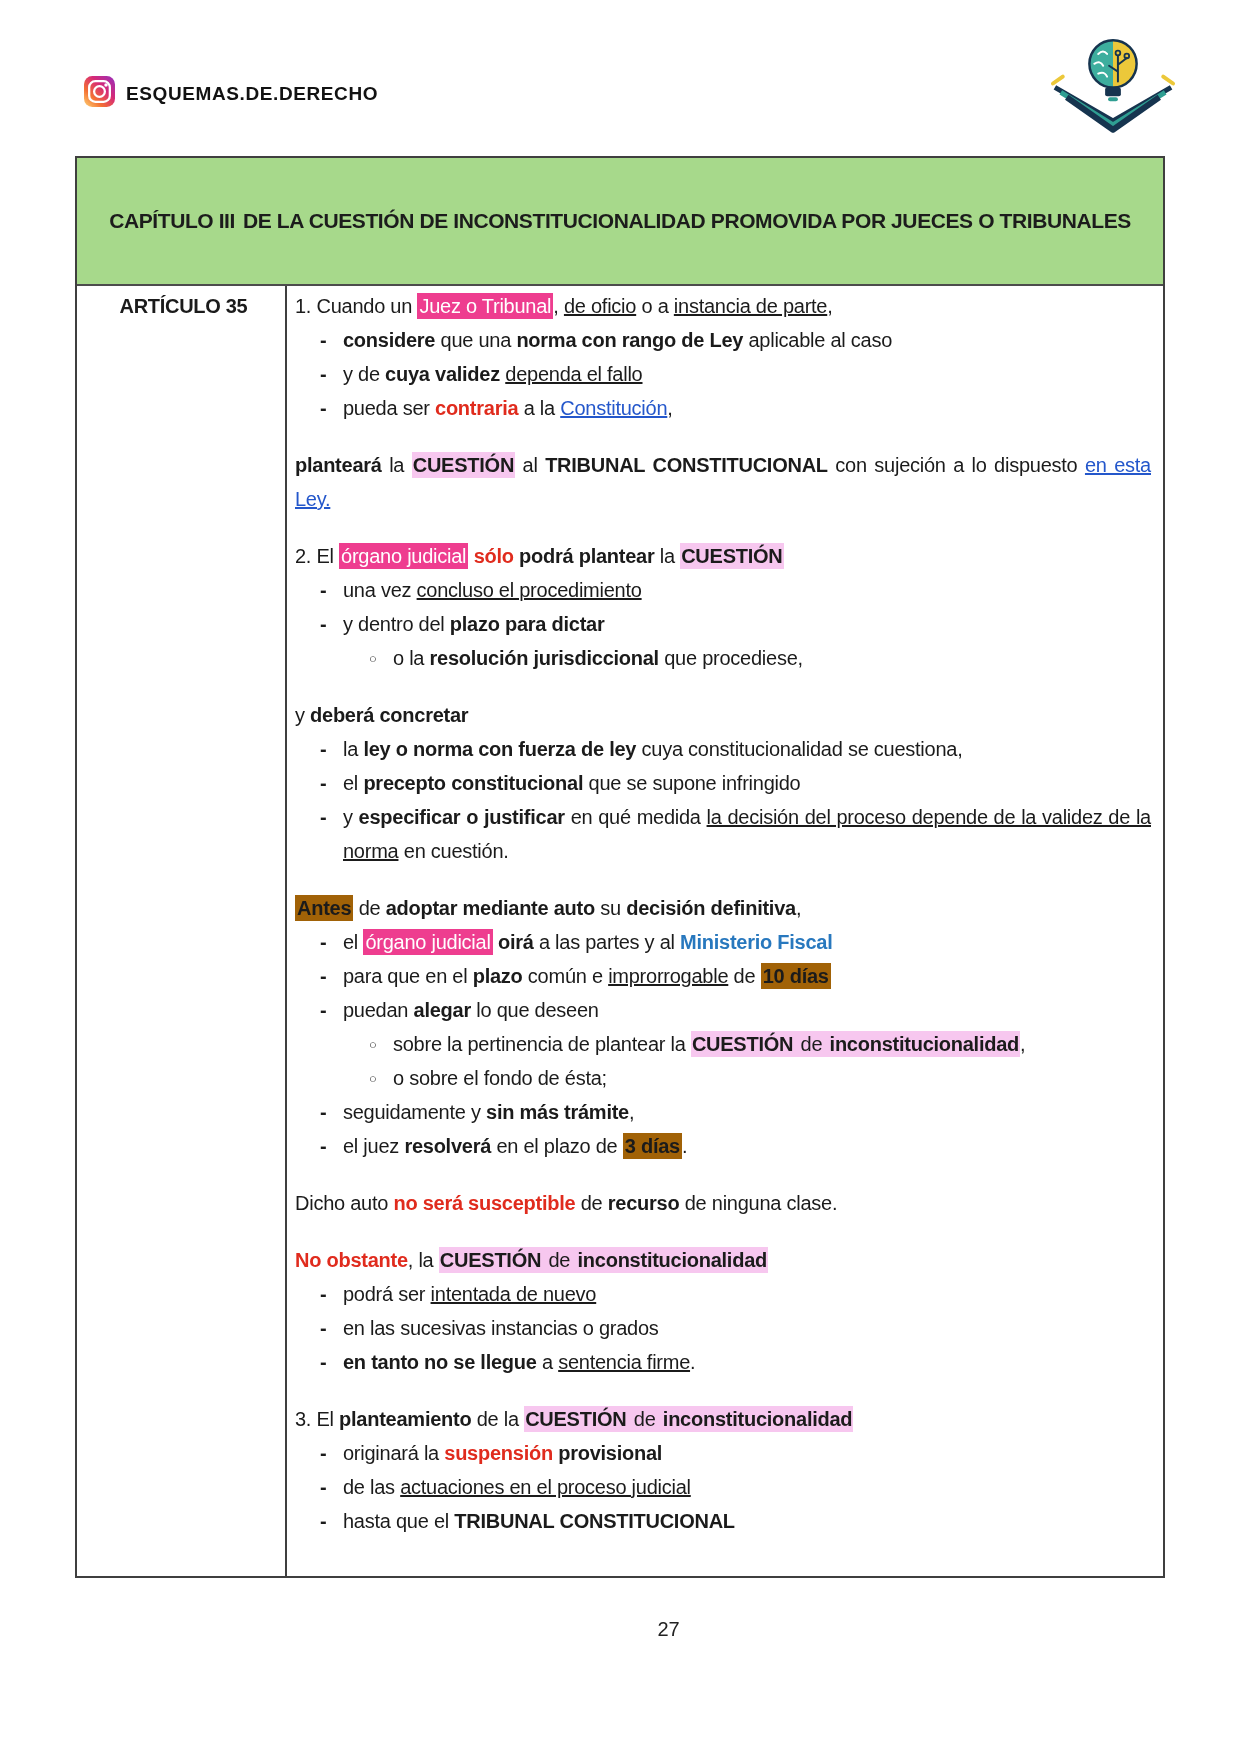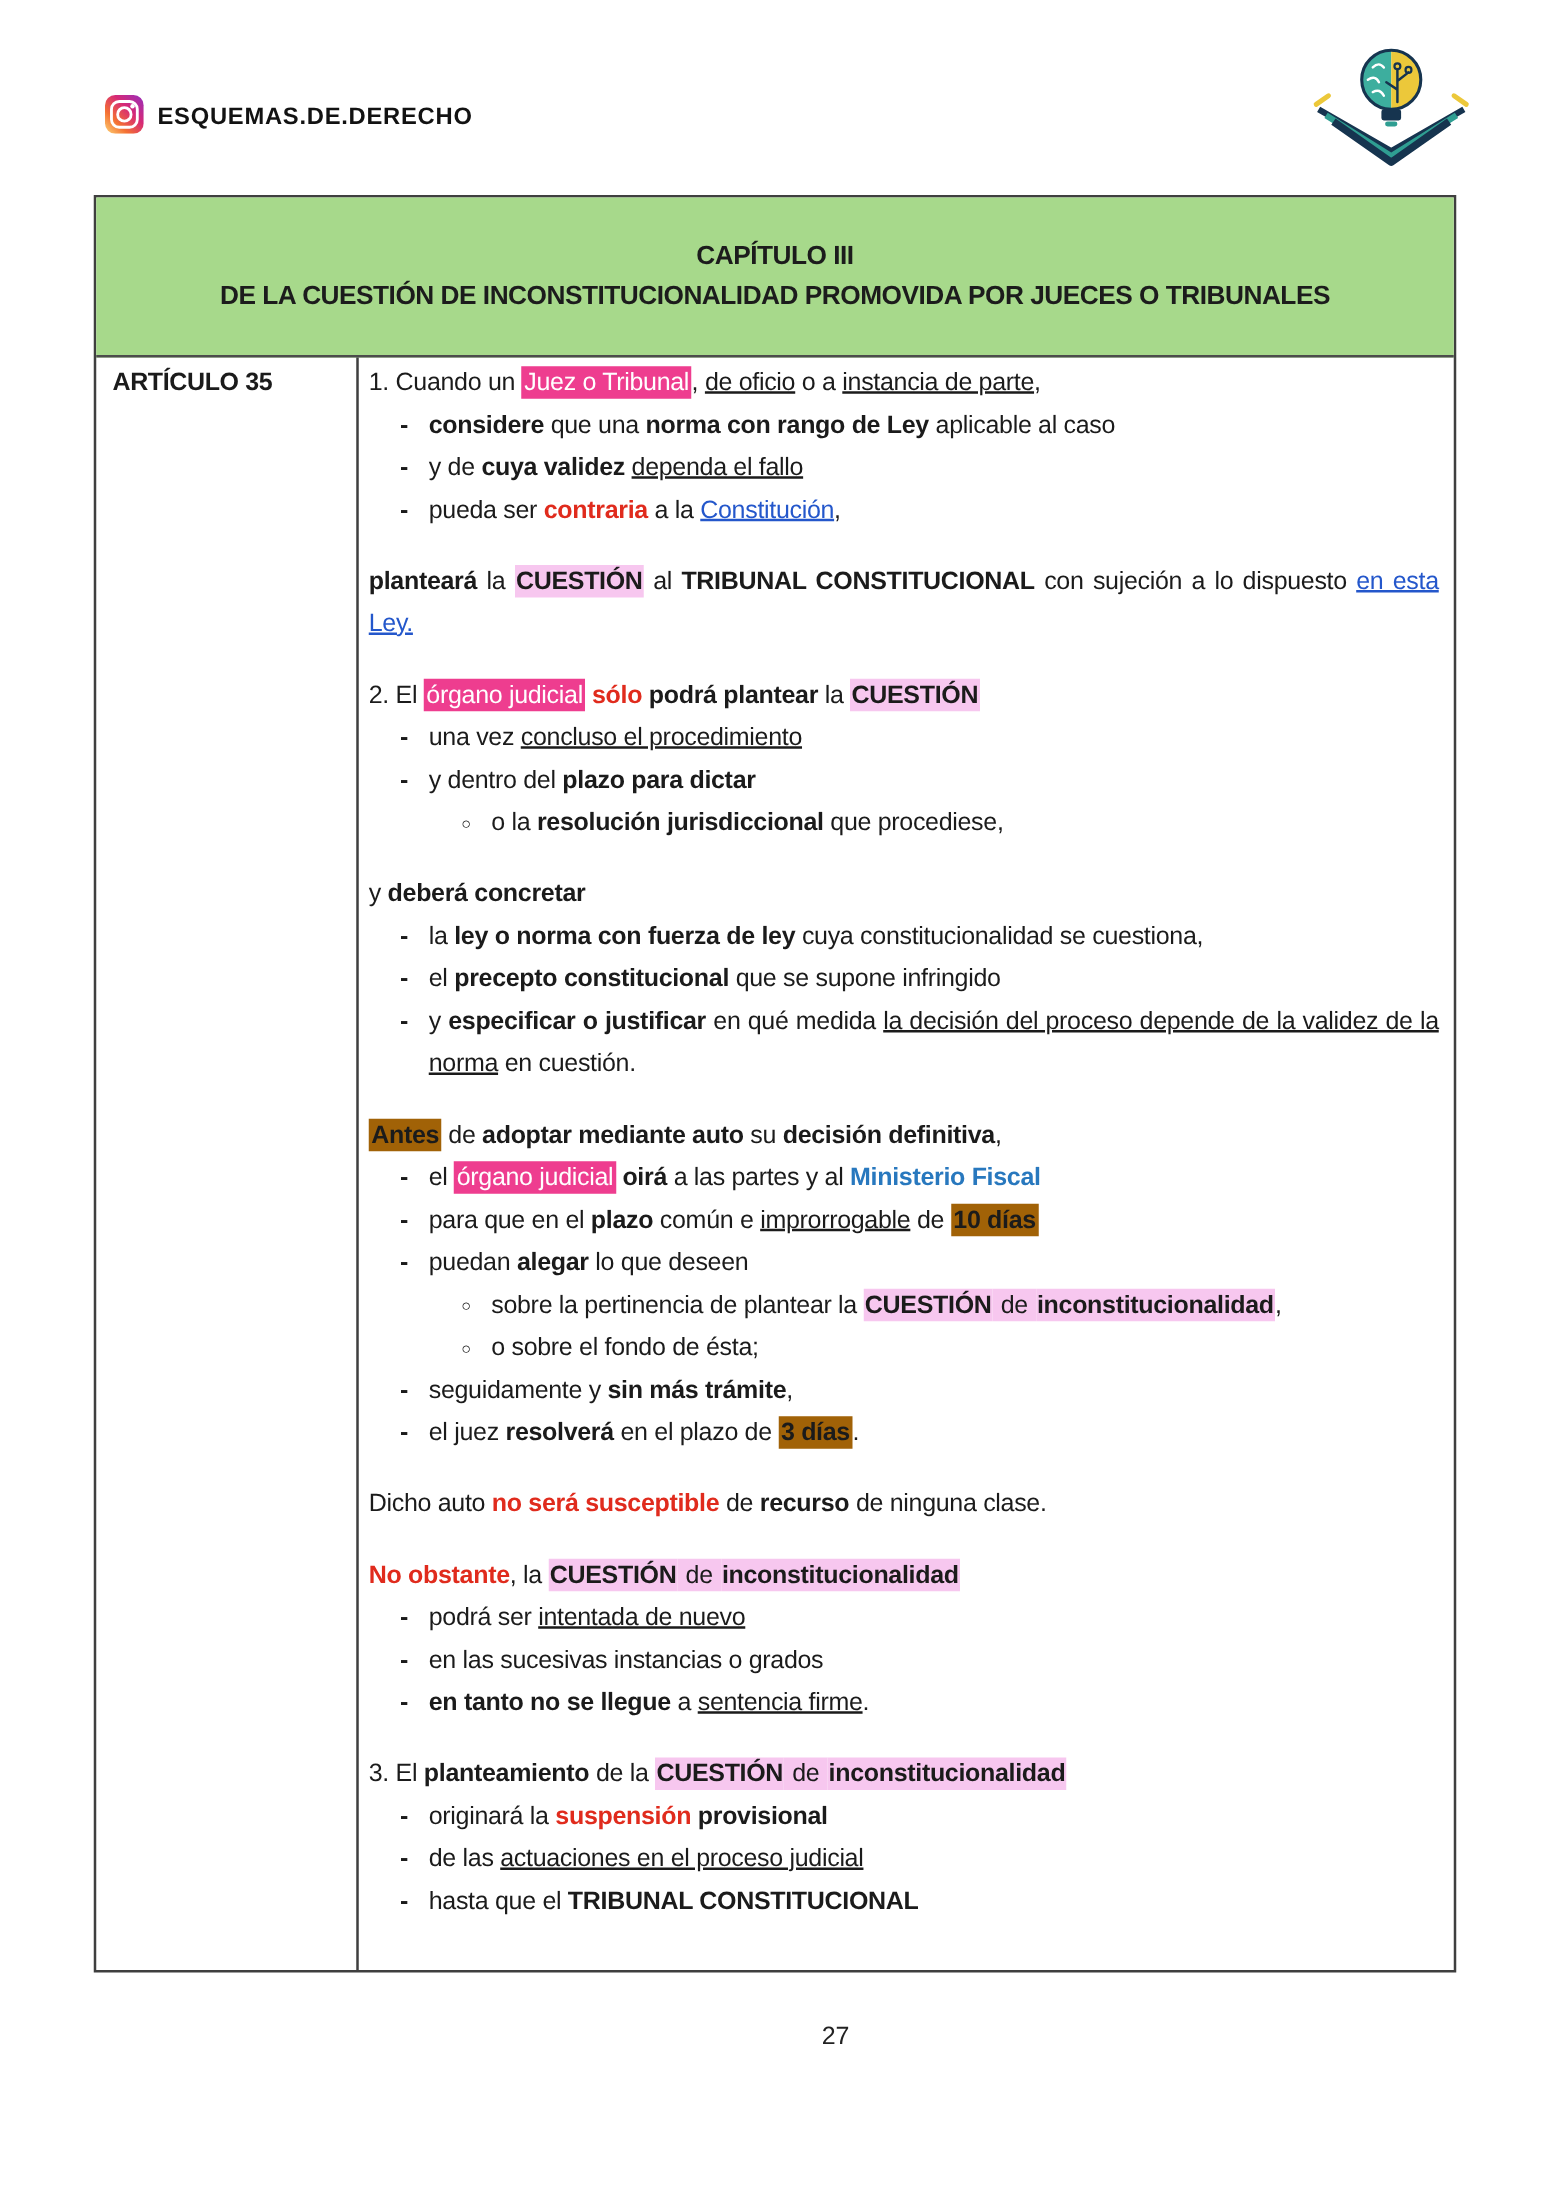--- a/index.html
+++ b/index.html
@@ -10,25 +10,25 @@
   
   .topbar{position:absolute;left:0;top:16px;width:100%;height:140px;}
   .brand{position:absolute;left:84px;top:60px;display:flex;align-items:center;gap:11px;}
   .brand-text{font-weight:bold;font-size:19px;letter-spacing:.6px;color:#121212;}
   .logo{position:absolute;right:64px;top:16px;width:128px;height:104px;}
 
   
   .sheet{position:absolute;left:75px;top:156px;width:1090px;
          border:2px solid #3f3f3f;box-sizing:border-box;background:#fff;}
   .chapter{background:#a7d98b;height:128px;border-bottom:2px solid #4c4c4c;box-sizing:border-box;
-           display:flex;flex-direction:column;justify-content:center;align-items:center;gap:8px;
+           display:flex;flex-direction:row;justify-content:center;align-items:center;gap:8px;
            font-weight:bold;font-size:21px;letter-spacing:-.4px;color:#1c1c1c;text-align:center;}
   .row{display:flex;min-height:1290px;}
   .cell-left{width:210px;flex:0 0 210px;border-right:2px solid #3f3f3f;box-sizing:border-box;
-             padding:9px 8px 0 13px;font-weight:bold;font-size:20px;letter-spacing:-.3px;}
+             padding:9px 8px 0 13px;font-weight:bold;font-size:20px;letter-spacing:-.3px;text-align:center;}
   .cell-right{flex:1;box-sizing:border-box;padding:3px 12px 4px 8px;
               font-size:20px;line-height:34px;letter-spacing:-.25px;}
   .cell-right .p,.cell-right .li,.cell-right .li2{margin:0;text-align:justify;}
   .li{padding-left:48px;position:relative;}
   .li::before{content:"-";position:absolute;left:25px;font-weight:bold;}
   .li2{padding-left:98px;position:relative;}
   .li2::before{content:"○";position:absolute;left:74px;font-size:13px;top:1px;}
   .gap{height:23px;}
 
   

